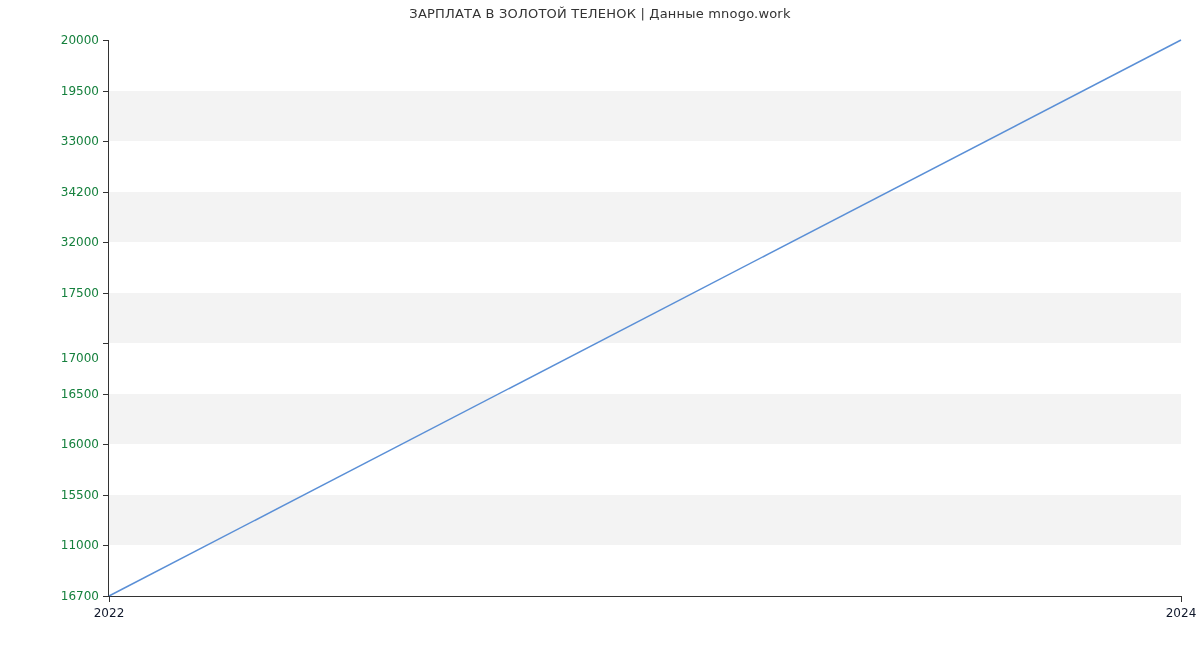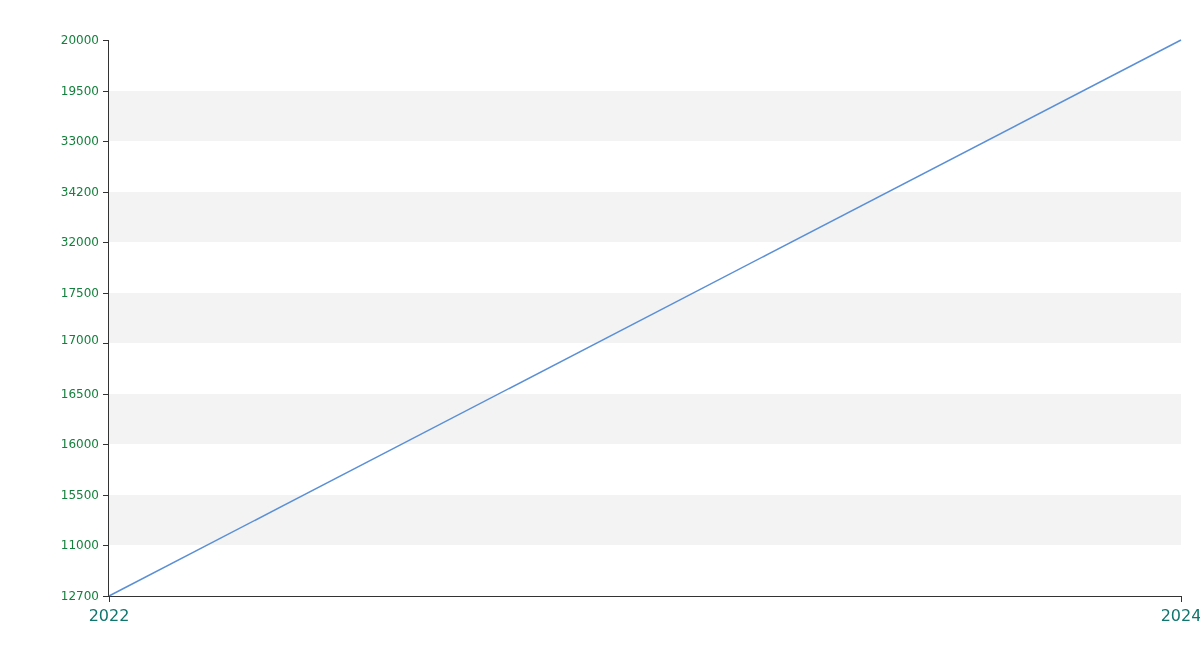--- a/index.html
+++ b/index.html
@@ -59,22 +59,22 @@
     width: 6px;
     height: 1px;
     background: #333333;
   }
   .tick-x {
     position: absolute;
     top: 100%;
     transform: translateX(-50%);
     padding-top: 10px;
     white-space: nowrap;
-    color: #0f766e;
-    font-size: 16px;
+    color: #0f172a;
+    font-size: 12px;
   }
   .tick-x-mark {
     position: absolute;
     top: 100%;
     width: 1px;
     height: 6px;
     background: #333333;
   }
   svg.line-layer {
     position: absolute;
@@ -82,40 +82,41 @@
     top: 0;
     width: 100%;
     height: 100%;
     overflow: visible;
   }
 </style>
 </head>
 <body>
 
 <div class="chart-wrap">
+  <div class="title">ЗАРПЛАТА В  ЗОЛОТОЙ ТЕЛЕНОК | Данные mnogo.work</div>
   <div class="plot" id="plot">
       <div class="band" style="top: 50.5455px; height: 50.5455px;"></div>
       <div class="band" style="top: 151.636px; height: 50.5455px;"></div>
       <div class="band" style="top: 252.727px; height: 50.5455px;"></div>
       <div class="band" style="top: 353.818px; height: 50.5455px;"></div>
       <div class="band" style="top: 454.909px; height: 50.5455px;"></div>
     <svg class="line-layer" id="line-layer" preserveAspectRatio="none" viewBox="0 0 1072 556">
         <path d="M0 556 L1072 0" fill="none" stroke="#5a8fd6" stroke-width="1.5"></path>
       </svg>
-  <div class="tick-y" style="top: 556px;">12700</div>
+  <div class="tick-y" style="top: 556px;">16700</div>
       <div class="tick-y-mark" style="top: 556px;"></div>
       <div class="tick-y" style="top: 505.455px;">11000</div>
       <div class="tick-y-mark" style="top: 505.455px;"></div>
       <div class="tick-y" style="top: 454.909px;">15500</div>
       <div class="tick-y-mark" style="top: 454.909px;"></div>
       <div class="tick-y" style="top: 404.364px;">16000</div>
       <div class="tick-y-mark" style="top: 404.364px;"></div>
       <div class="tick-y" style="top: 353.818px;">16500</div>
       <div class="tick-y-mark" style="top: 353.818px;"></div>
-      <div class="tick-y" style="top: 300px; text-align: center;">17000</div>
+      <div class="tick-y" style="top: 318px; text-align: center;">17000</div>
       <div class="tick-y-mark" style="top: 303.273px;"></div>
       <div class="tick-y" style="top: 252.727px;">17500</div>
       <div class="tick-y-mark" style="top: 252.727px;"></div>
       <div class="tick-y" style="top: 202.182px;">32000</div>
       <div class="tick-y-mark" style="top: 202.182px;"></div>
       <div class="tick-y" style="top: 151.636px;">34200</div>
       <div class="tick-y-mark" style="top: 151.636px;"></div>
       <div class="tick-y" style="top: 101.091px;">33000</div>
       <div class="tick-y-mark" style="top: 101.091px;"></div>
       <div class="tick-y" style="top: 50.5455px;">19500</div>

